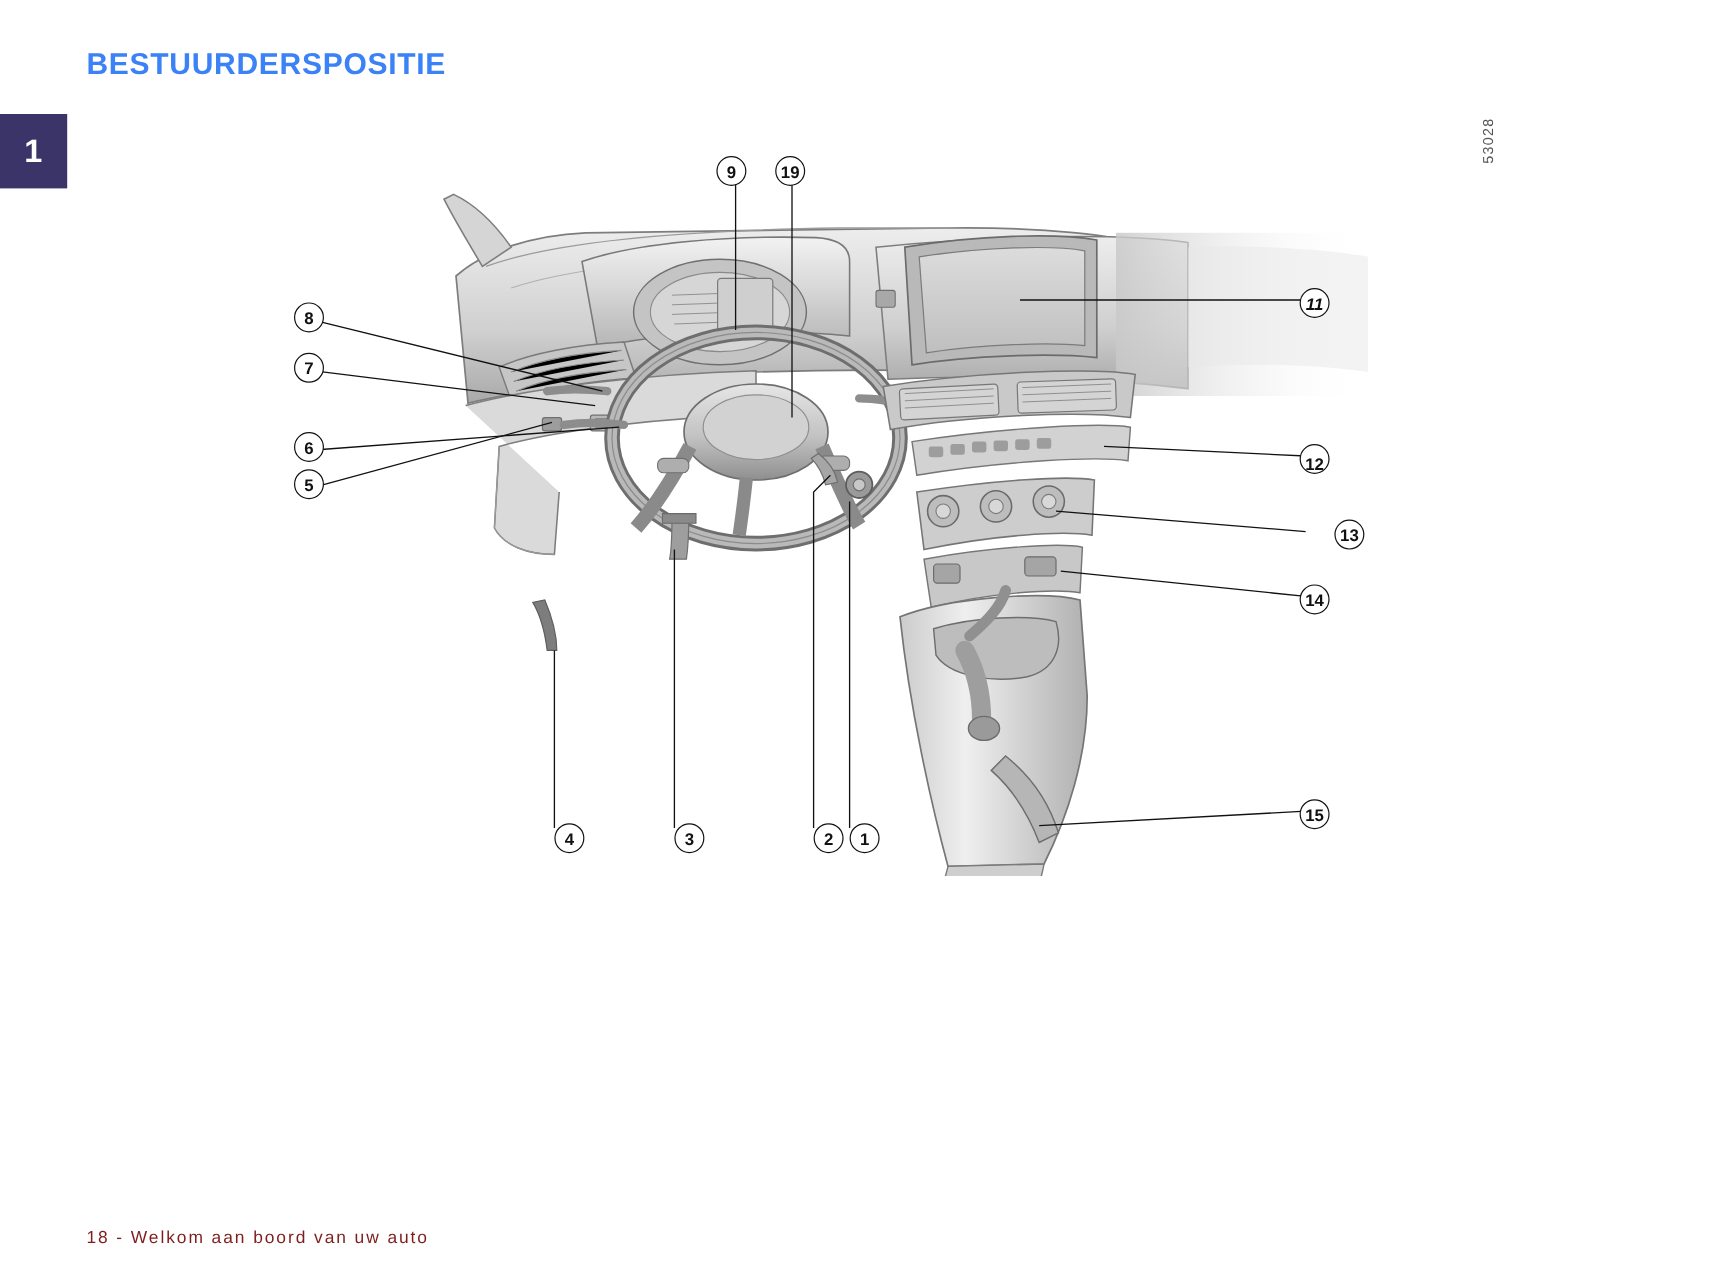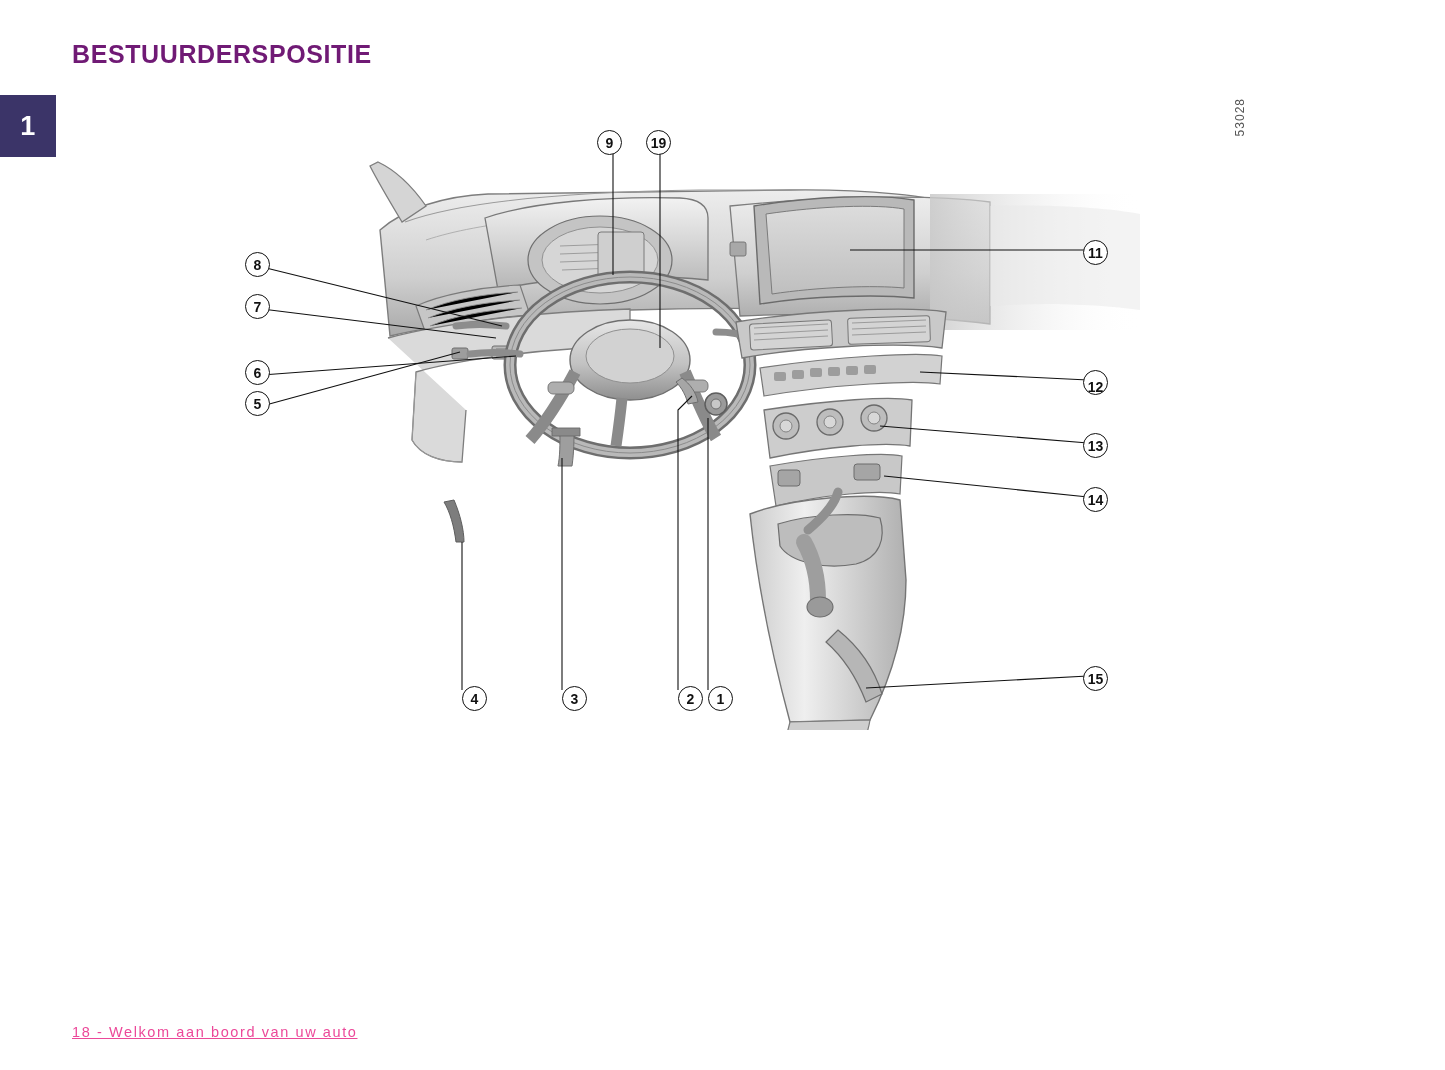--- a/index.html
+++ b/index.html
@@ -37,21 +37,21 @@
   }
 
   
   .page-title {
     position: absolute;
     left: 72px;
     top: 40px;
     font-size: 25px;
     font-weight: bold;
     letter-spacing: 0.6px;
-    color: #701a75;
+    color: #3b82f6;
   }
 
   
   .figure-ref {
     position: absolute;
     right: 198px;
     top: 98px;
     font-size: 12px;
     color: #555555;
     writing-mode: vertical-rl;
@@ -60,23 +60,22 @@
     font-family: "Liberation Sans", sans-serif;
   }
 
   
   .footer {
     position: absolute;
     left: 72px;
     bottom: 30px;
     font-size: 14.5px;
     letter-spacing: 1.6px;
-    color: #ec4899;
+    color: #7f1d1d;
     font-family: "Liberation Sans", sans-serif;
-    text-decoration: underline;
   }
 
   
   .illustration {
     position: absolute;
     left: 230px;
     top: 110px;
     width: 910px;
     height: 620px;
   }
@@ -338,27 +337,27 @@
       </div>
       <div class="callout" style="left: 245px; top: 252px;">
         <span>8</span>
       </div>
       <div class="callout" style="left: 597px; top: 130px;">
         <span>9</span>
       </div>
       <div class="callout" style="left: 646px; top: 130px;">
         <span>19</span>
       </div>
-      <div class="callout" style="left: 1083px; top: 240px;">
+      <div class="callout" style="left: 1083px; top: 240px; font-style: italic;">
         <span>11</span>
       </div>
       <div class="callout" style="left: 1083px; top: 370px; align-items: flex-end;">
         <span>12</span>
       </div>
-      <div class="callout" style="left: 1083px; top: 433px; align-items: center;">
+      <div class="callout" style="left: 1112px; top: 433px; align-items: center;">
         <span>13</span>
       </div>
       <div class="callout" style="left: 1083px; top: 487px; align-items: center;">
         <span>14</span>
       </div>
       <div class="callout" style="left: 1083px; top: 666px;">
         <span>15</span>
       </div>
     </div>
 

